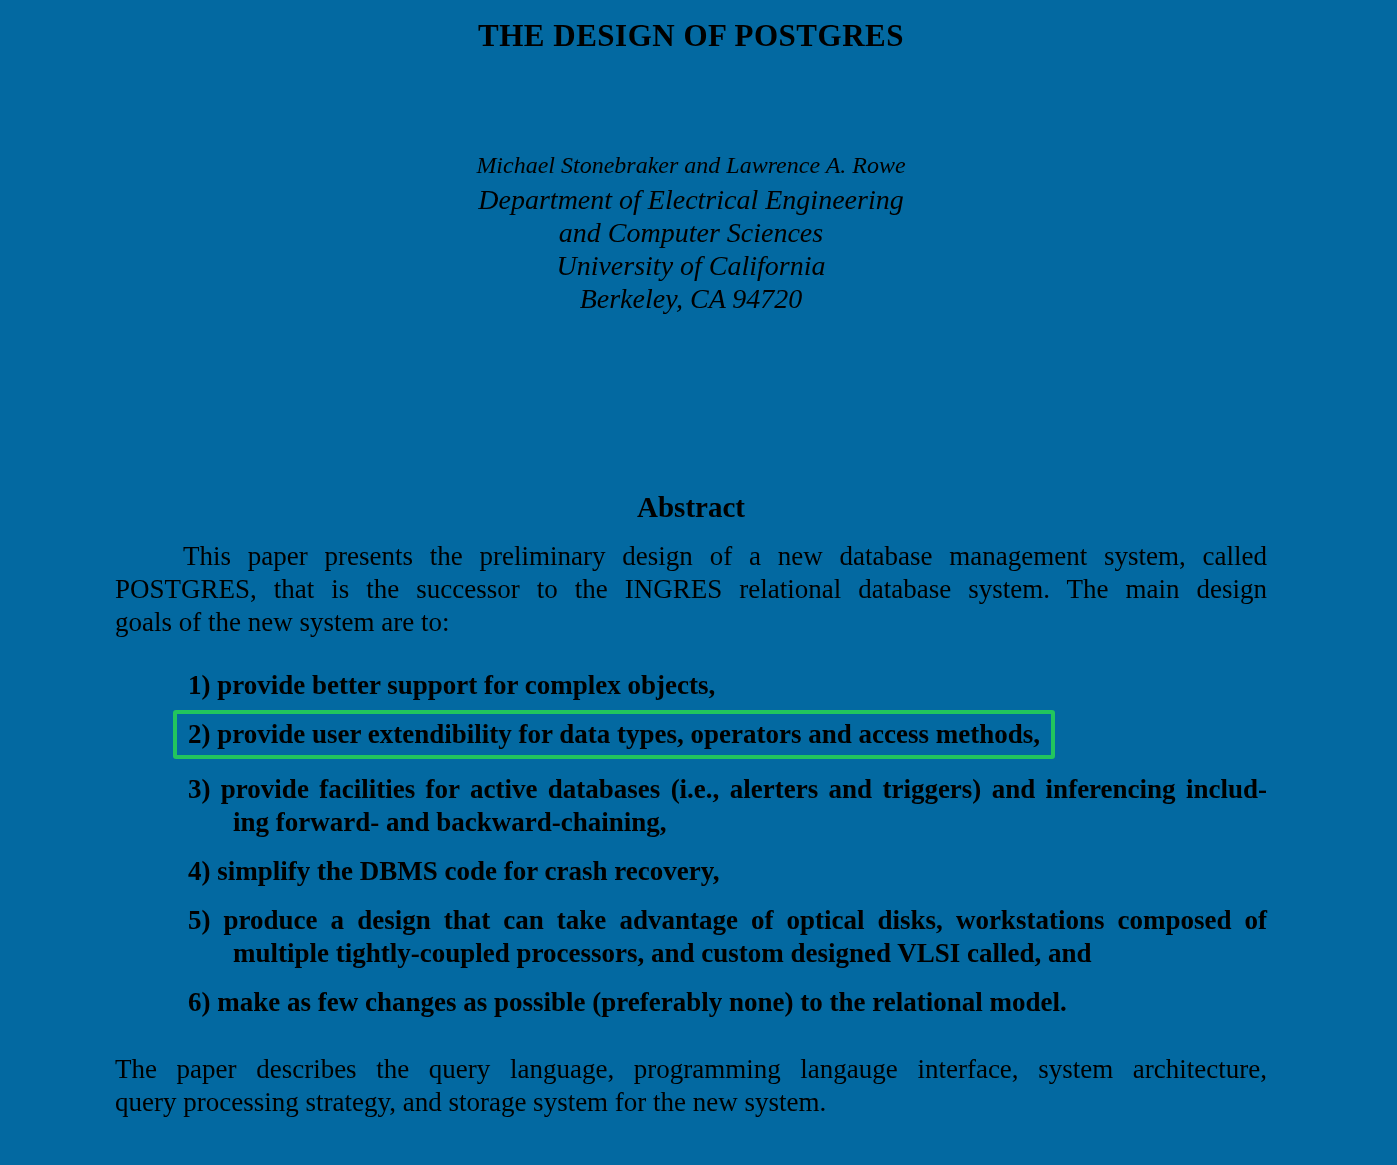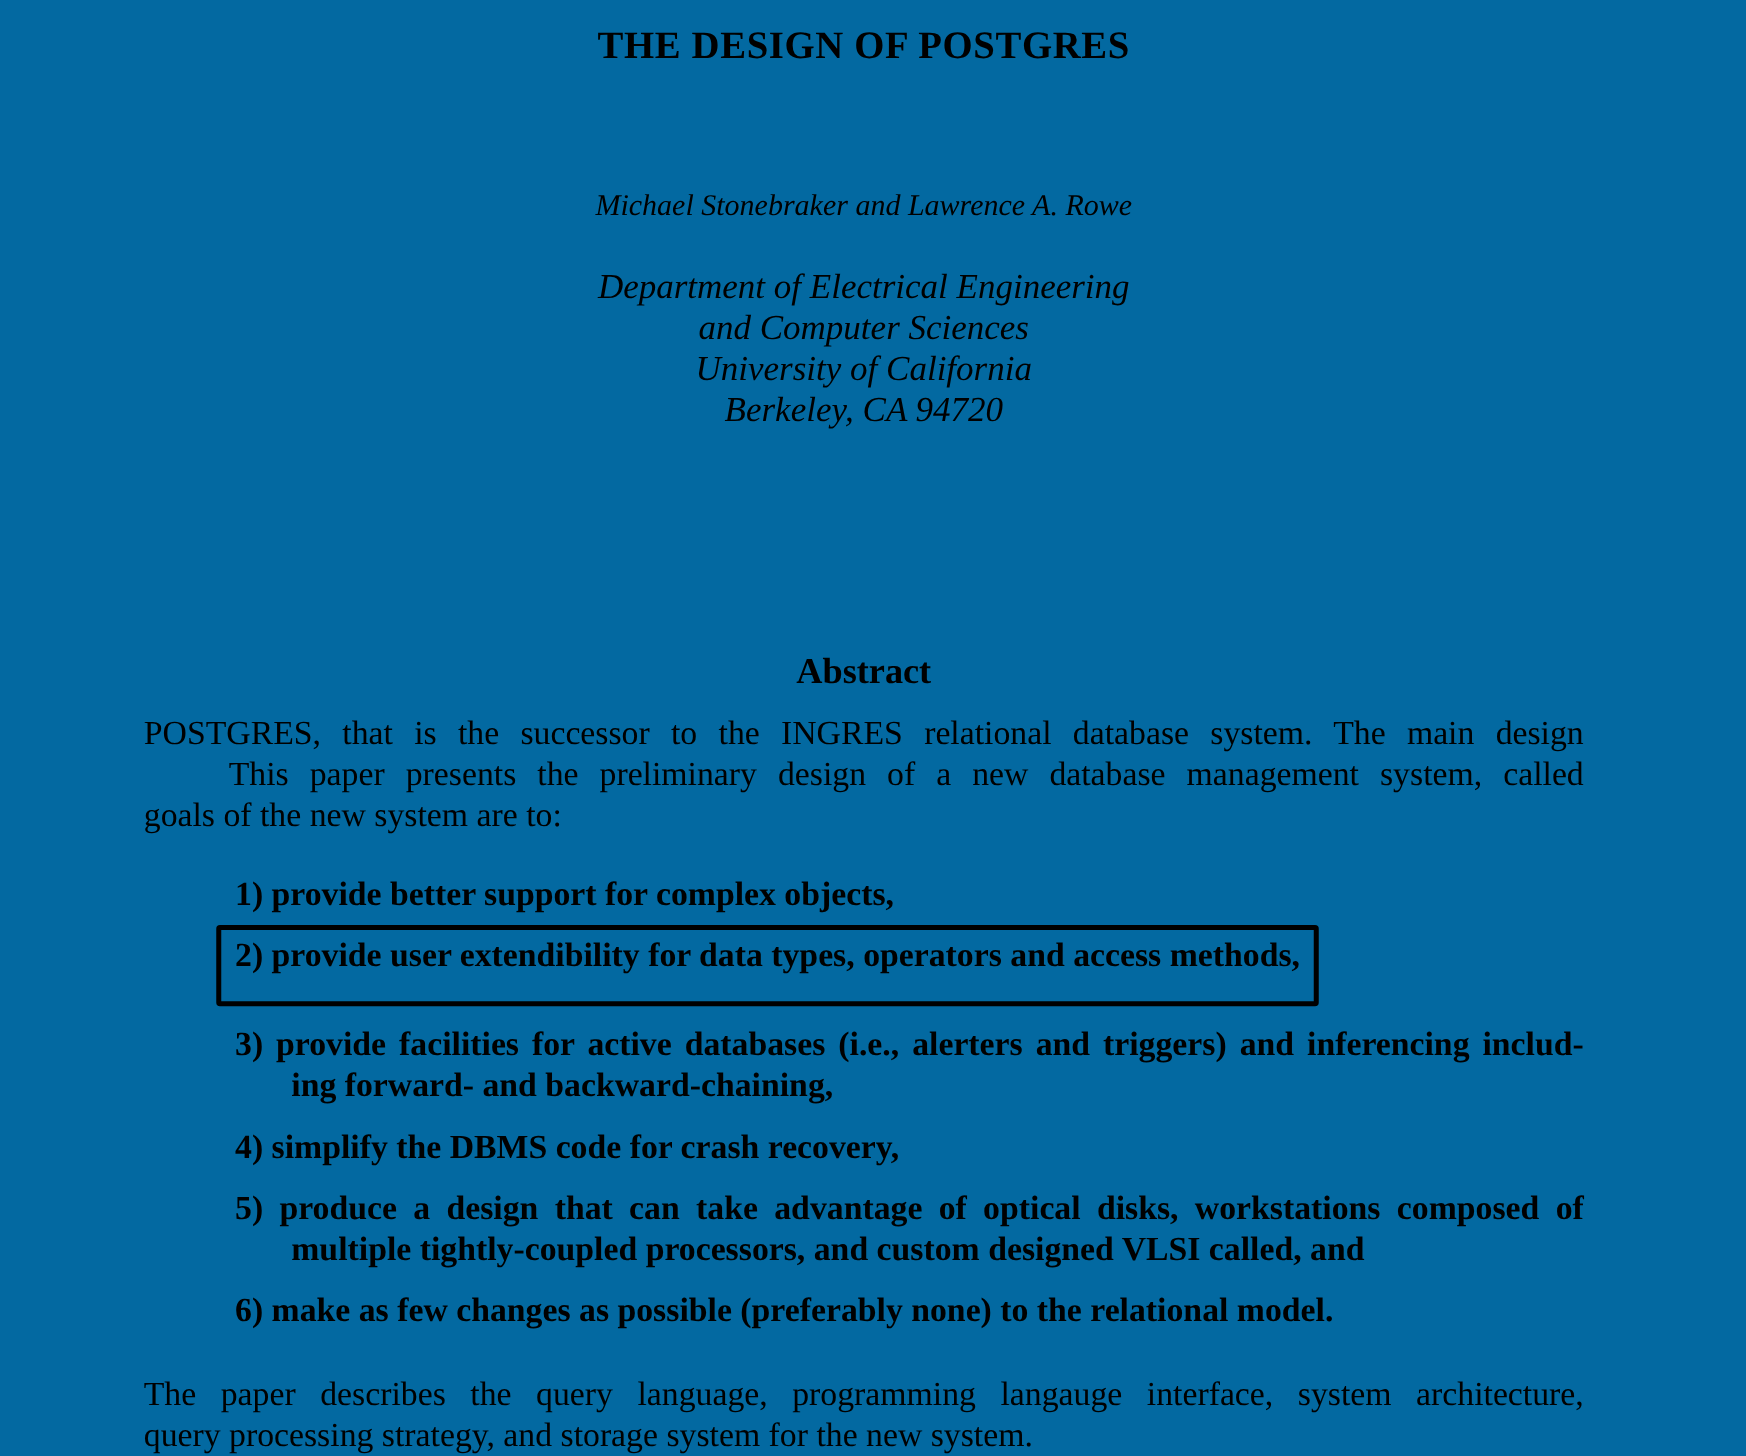--- a/index.html
+++ b/index.html
@@ -33,21 +33,20 @@
     letter-spacing: 0.5px;
   }
   .byline {
     margin-top: 93px;
     text-align: center;
     font-style: italic;
     font-size: 24px;
     line-height: 35px;
   }
   .affiliation {
-    margin-top: 30px;
     text-align: center;
     font-style: italic;
     font-size: 28px;
     line-height: 33px;
   }
   .abstract-heading {
     margin-top: 176px;
     text-align: center;
     font-weight: bold;
     font-size: 29px;
@@ -76,23 +75,23 @@
   .goal-cont { padding-left: 118px; }
   .goal { margin-top: 16px; }
   .goal:first-child { margin-top: 0; }
   .goal-highlight-wrap {
     margin-top: 8px;
     margin-bottom: -2px;
   }
   .goal-highlight {
     display: inline-block;
     margin-left: 58px;
-    border: 4px solid #000000;
+    border: 4px solid #22c55e;
     border-radius: 3px;
-    padding: 4px 11px 20px 11px;
+    padding: 4px 11px 4px 11px;
   }
   .closing {
     margin-top: 34px;
   }
 </style>
 </head>
 <body>
 
 <div class="page">
   <div class="content">
@@ -104,22 +103,22 @@
     <div class="affiliation">
       <div>Department of Electrical Engineering</div>
       <div>and Computer Sciences</div>
       <div>University of California</div>
       <div>Berkeley, CA 94720</div>
     </div>
 
     <div class="abstract-heading">Abstract</div>
 
     <div class="abstract-intro">
+      <div class="jline indent-first">This paper presents the preliminary design of a new database management system, called</div>
       <div class="jline">POSTGRES, that is the successor to the INGRES relational database system. The main design</div>
-      <div class="jline indent-first">This paper presents the preliminary design of a new database management system, called</div>
       <div class="lline">goals of the new system are to:</div>
     </div>
 
     <div class="goals">
 
       <div class="goal">
         <div class="goal-line-1 lline">1) provide better support for complex objects,</div>
       </div>
 
       <div class="goal goal-highlight-wrap">

